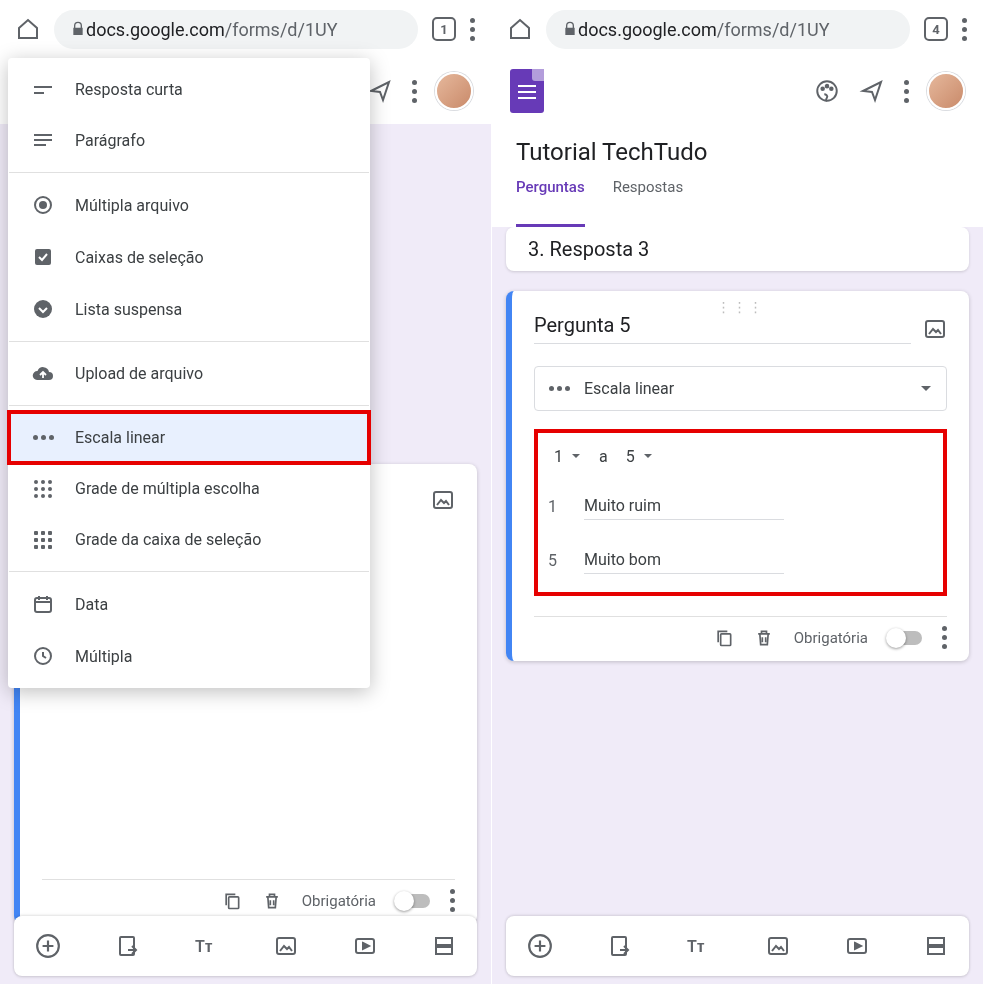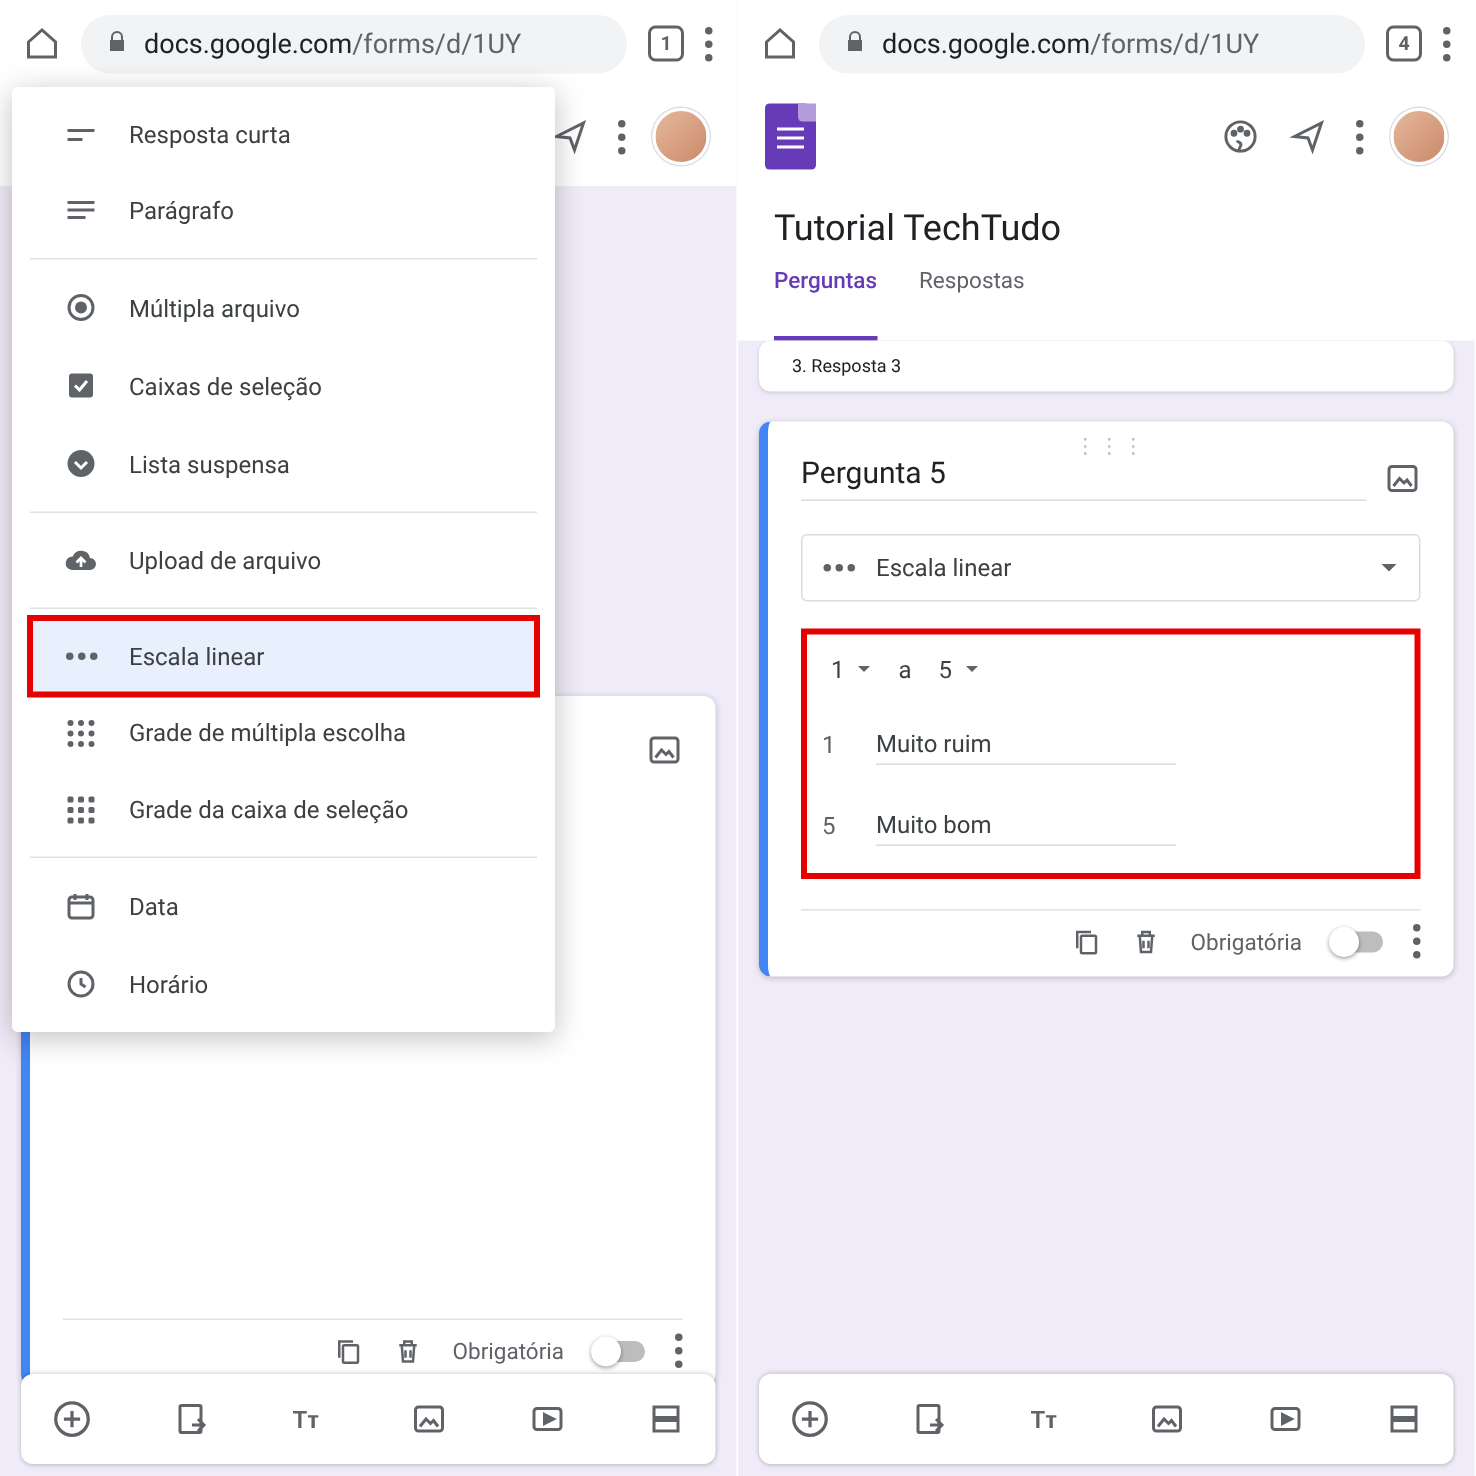--- a/index.html
+++ b/index.html
@@ -1,19 +1,19 @@
 <!DOCTYPE html>
 <html><head>
 <meta charset="utf-8">
 <style>
 * { box-sizing: border-box; margin: 0; padding: 0; font-family: 'Roboto', Arial, sans-serif; }
 body { display: flex; width: 984px; height: 984px; background: #fff; }
 .screen { width: 492px; height: 984px; display: flex; flex-direction: column; background: #f0ebf8; position: relative; border-right: 1px solid #fff; }
 .browser-bar { height: 58px; background: #fff; display: flex; align-items: center; padding: 0 16px; gap: 14px; }
-.url-chip { display: flex; gap: 10px; background: #f1f3f4; border-radius: 22px; padding: 9px 16px; flex: 1; min-width: 0; }
+.url-chip { display: flex; align-items: center; gap: 0; background: #f1f3f4; border-radius: 22px; padding: 9px 16px; flex: 1; min-width: 0; }
 .url-text { color: #5f6368; font-size: 18px; white-space: nowrap; overflow: hidden; text-overflow: ellipsis; }
 .url-text .host { color: #202124; }
 .tab-count { width: 24px; height: 24px; border: 2px solid #5f6368; border-radius: 5px; display: flex; align-items: center; justify-content: center; font-size: 13px; font-weight: 700; color: #5f6368; }
 .dots-v { display: flex; flex-direction: column; gap: 4px; }
 .dots-v span { width: 5px; height: 5px; border-radius: 50%; background: #5f6368; }
 
 .app-header { height: 66px; background: #fff; display: flex; align-items: center; padding: 0 18px; gap: 18px; }
 .forms-logo { width: 34px; height: 44px; background: #673ab7; border-radius: 3px 3px 3px 3px; position: relative; border-top-right-radius: 8px; }
 .forms-logo::before { content:''; position:absolute; top:0; right:0; width:12px; height:12px; background:#b39ddb; border-bottom-left-radius:3px; }
 .forms-logo::after { content:''; position:absolute; left:8px; top:16px; width:18px; height:2px; background:#fff; box-shadow: 0 6px 0 #fff, 0 12px 0 #fff; }
@@ -21,21 +21,21 @@
 .hdr-icon { color: #5f6368; }
 .avatar { width: 38px; height: 38px; border-radius: 50%; background: linear-gradient(135deg,#e6b89c,#c98a6a); border:2px solid #fff; box-shadow:0 0 0 1px #dadce0; }
 
 .title-block { background:#fff; padding: 14px 24px 0 24px; }
 .form-title { font-size: 24px; color:#202124; margin-bottom: 12px; }
 .tabs { display:flex; gap:28px; font-size:15px; }
 .tab { padding-bottom:28px; color:#5f6368; }
 .tab.active { color:#673ab7; font-weight:500; border-bottom:3px solid #673ab7; }
 
 .content { flex:1; overflow:hidden; padding: 0 0 0 0; position:relative; }
-.answer-row { background:#fff; margin: 0 14px; border-radius:8px; padding: 10px 22px; font-size:12px; color:#202124; box-shadow:0 1px 3px rgba(0,0,0,.15); }
+.answer-row { background:#fff; margin: 0 14px; border-radius:8px; padding: 10px 22px; font-size:20px; color:#202124; box-shadow:0 1px 3px rgba(0,0,0,.15); }
 .card { background:#fff; margin: 20px 14px 10px 14px; border-radius:8px; box-shadow:0 1px 4px rgba(0,0,0,.2); position:relative; padding: 22px 22px 12px 22px; border-left: 6px solid #4285f4; }
 .drag-handle { position:absolute; top:8px; left:50%; transform:translateX(-50%); color:#bdbdbd; font-size:14px; letter-spacing:2px; }
 .q-row { display:flex; align-items:center; justify-content:space-between; gap:12px; }
 .q-title { font-size:20px; color:#202124; border-bottom:1px solid #dadce0; padding-bottom:6px; flex:1; }
 .type-select { display:flex; align-items:center; justify-content:space-between; border:1px solid #dadce0; border-radius:4px; padding:12px 14px; margin-top:22px; font-size:16px; color:#3c4043; }
 .type-left { display:flex; align-items:center; gap:14px; }
 .linear-dots { display:flex; gap:3px; }
 .linear-dots span { width:5px; height:5px; border-radius:50%; background:#5f6368; }
 
 .red-box { border: 4px solid #e60000; padding: 14px 10px 18px 10px; margin-top: 18px; }
@@ -46,21 +46,21 @@
 .label-input { border:none; border-bottom:1px solid #dadce0; padding:4px 0; font-size:16px; flex:1; max-width:200px; color:#3c4043; }
 
 .card-footer { display:flex; align-items:center; justify-content:flex-end; gap:20px; border-top:1px solid #e0e0e0; margin-top:20px; padding-top:9px; font-size:15px; color:#5f6368; }
 .switch { width:34px; height:14px; background:#bdbdbd; border-radius:10px; position:relative; }
 .switch::after { content:''; position:absolute; width:20px; height:20px; background:#fff; border-radius:50%; top:-3px; left:-2px; box-shadow:0 1px 3px rgba(0,0,0,.4); }
 
 .bottom-toolbar { position:absolute; bottom:8px; left:14px; right:14px; background:#fff; border-radius:8px; height:60px; display:flex; align-items:center; justify-content:space-around; box-shadow:0 -1px 3px rgba(0,0,0,.1),0 1px 3px rgba(0,0,0,.15);gap:12px; }
 .tb-ic { color:#5f6368; }
 
 
-.menu-popup { position:absolute; top:58px; left:8px; width:362px; background:#fff; border-radius:4px; box-shadow:0 4px 20px rgba(0,0,0,.25); z-index:50; padding: 6px 12px; }
+.menu-popup { position:absolute; top:58px; left:8px; width:362px; background:#fff; border-radius:4px; box-shadow:0 4px 20px rgba(0,0,0,.25); z-index:50; padding: 6px 1px; }
 .menu-item { display:flex; align-items:center; gap:20px; padding:16px 22px; font-size:16px; color:#3c4043; }
 .menu-item.highlighted { background:#e8f0fe; }
 .menu-item.highlighted.boxed { outline:4px solid #e60000; outline-offset:-2px; }
 .menu-divider { height:1px; background:#e0e0e0; margin:6px 0; }
 .mi-icon { width:24px; display:flex; justify-content:center; color:#5f6368; }
 .grid9 { display:grid; grid-template-columns:repeat(3,4px); grid-template-rows:repeat(3,4px); gap:3px; }
 .grid9 span { background:#5f6368; border-radius:50%; }
 .grid9.sq span { border-radius:1px; }
 
 .left-card { background:#fff; margin: 340px 14px 10px 14px; border-radius:8px; box-shadow:0 1px 4px rgba(0,0,0,.2); position:relative; padding: 22px 22px 12px 28px; border-left:6px solid #4285f4; min-height:460px; }
@@ -271,21 +271,21 @@
         </div>
       <span>Data</span>
     </div>
     <div class="menu-item">
       <div class="mi-icon">
           <svg width="20" height="20" viewBox="0 0 20 20" fill="none" stroke="#5f6368" stroke-width="2">
             <circle cx="10" cy="10" r="8"></circle>
             <path d="M10 6v4l3 2"></path>
           </svg>
         </div>
-      <span>Horário</span>
+      <span>Múltipla</span>
     </div>
   </div>
 </div>
 
 <div class="screen">
   <div class="browser-bar">
     <svg width="24" height="24" viewBox="0 0 24 24" fill="none" stroke="#5f6368" stroke-width="2">
         <path d="M3 11 L12 3 L21 11 V21 H3 Z"></path>
       </svg>
     <div class="url-chip">

